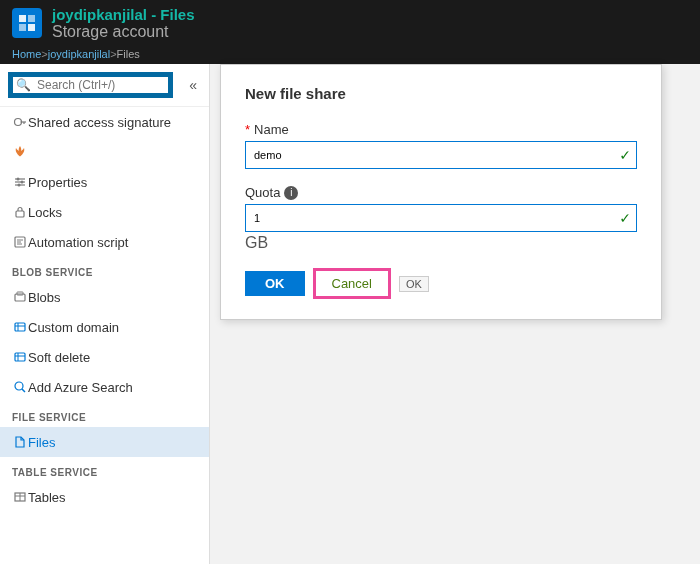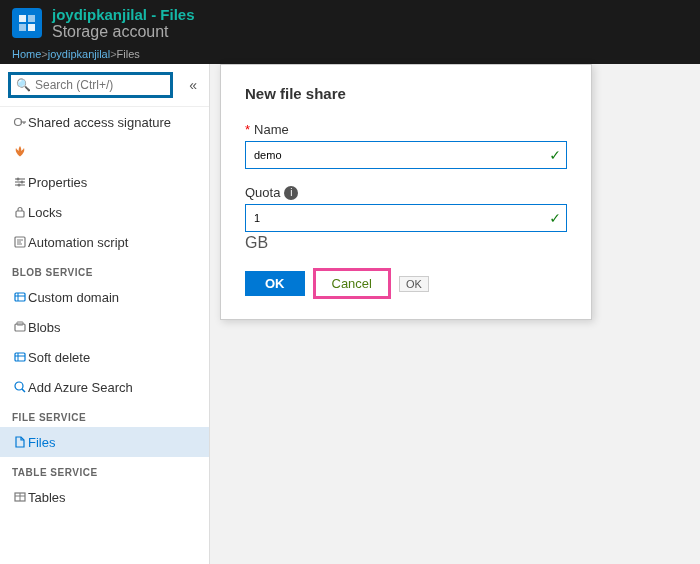--- a/index.html
+++ b/index.html
@@ -56,21 +56,21 @@
     .search-box {
       padding: 8px 8px;
       border-bottom: 1px solid #eee;
       position: relative;
       display: flex;
       align-items: center;
     }
     .search-box input {
       width: 160px;
       height: 26px;
-      border: 3px solid #0369a1;
+      border: 5px solid #0369a1;
       padding: 2px 6px 2px 24px;
       font-size: 12px;
       color: #666;
       outline: none;
     }
     .search-icon-inner {
       position: absolute;
       left: 16px;
       color: #888;
       font-size: 12px;
@@ -156,21 +156,21 @@
     .dialog-overlay {
       position: absolute;
       top: 0; left: 0; right: 0; bottom: 0;
       z-index: 10;
     }
 
     .dialog {
       position: absolute;
       top: 0;
       left: 10px;
-      width: 372px;
+      width: 442px;
       background: #fff;
       border: 1px solid #ccc;
       box-shadow: 2px 2px 8px rgba(0,0,0,0.15);
       padding: 20px 24px 20px 24px;
     }
 
     .dialog-title {
       font-size: 15px;
       font-weight: 600;
       color: #333;
@@ -360,38 +360,38 @@
               <line x1="4" y1="7" x2="8" y2="7" stroke="#7a7a7a" stroke-width="1"></line>
               <line x1="4" y1="9" x2="9" y2="9" stroke="#7a7a7a" stroke-width="1"></line>
             </svg>
         </span>
         <span>Automation script</span>
       </div>
 
       <div class="section-label">BLOB SERVICE</div>
 
       <div class="sidebar-item">
+        <span class="icon">
+          <svg width="14" height="14" viewBox="0 0 14 14" fill="none">
+              <rect x="2" y="4" width="10" height="7" rx="1" stroke="#7a7a7a" stroke-width="1.2" fill="none"></rect>
+              <rect x="4" y="2" width="6" height="3" rx="0.5" stroke="#7a7a7a" stroke-width="1" fill="none"></rect>
+            </svg>
+        </span>
+        <span>Blobs</span>
+      </div>
+
+      <div class="sidebar-item">
         <span class="icon icon-domain">
           <svg width="14" height="14" viewBox="0 0 14 14" fill="none">
               <rect x="2" y="3" width="10" height="8" rx="1" stroke="#0078d4" stroke-width="1.2" fill="none"></rect>
               <line x1="2" y1="6" x2="12" y2="6" stroke="#0078d4" stroke-width="1"></line>
               <line x1="5" y1="3" x2="5" y2="11" stroke="#0078d4" stroke-width="1"></line>
             </svg>
         </span>
         <span>Custom domain</span>
-      </div>
-
-      <div class="sidebar-item">
-        <span class="icon">
-          <svg width="14" height="14" viewBox="0 0 14 14" fill="none">
-              <rect x="2" y="4" width="10" height="7" rx="1" stroke="#7a7a7a" stroke-width="1.2" fill="none"></rect>
-              <rect x="4" y="2" width="6" height="3" rx="0.5" stroke="#7a7a7a" stroke-width="1" fill="none"></rect>
-            </svg>
-        </span>
-        <span>Blobs</span>
       </div>
 
       <div class="sidebar-item">
         <span class="icon icon-delete">
           <svg width="14" height="14" viewBox="0 0 14 14" fill="none">
               <rect x="2" y="3" width="10" height="8" rx="1" stroke="#0078d4" stroke-width="1.2" fill="none"></rect>
               <line x1="2" y1="6" x2="12" y2="6" stroke="#0078d4" stroke-width="1"></line>
               <line x1="5" y1="3" x2="5" y2="11" stroke="#0078d4" stroke-width="1"></line>
             </svg>
         </span>

